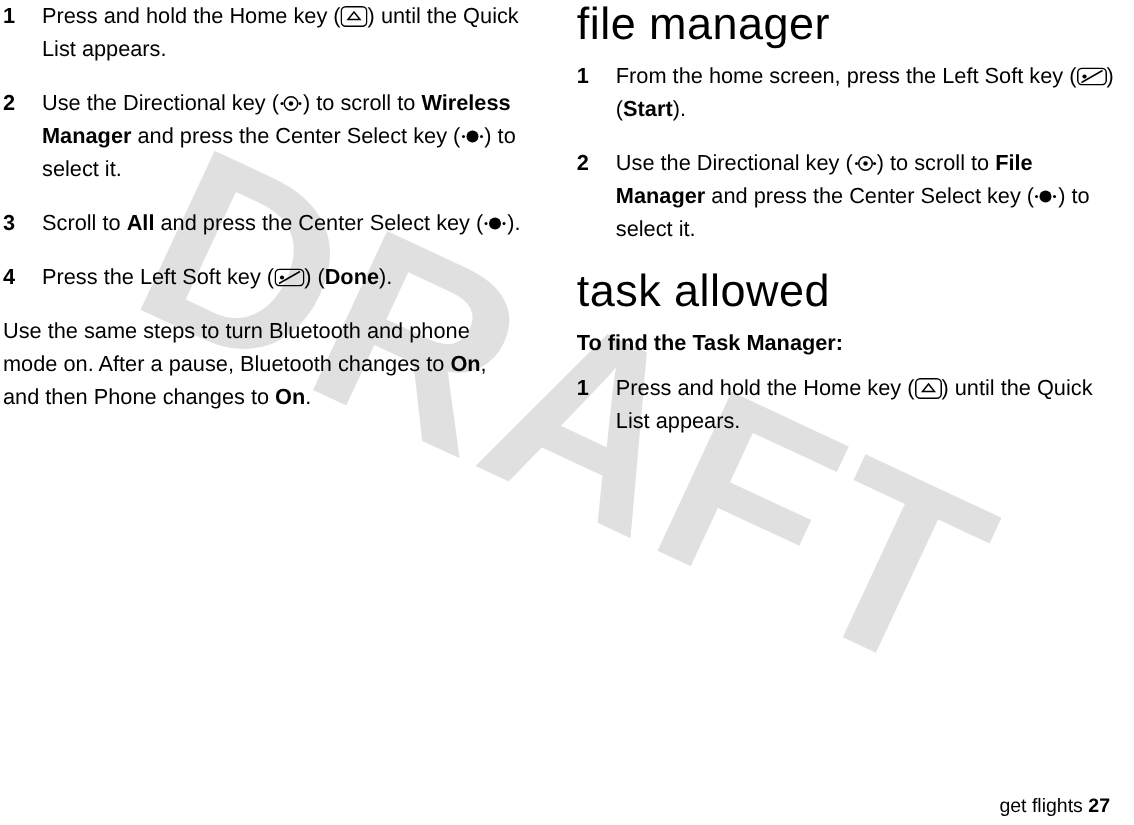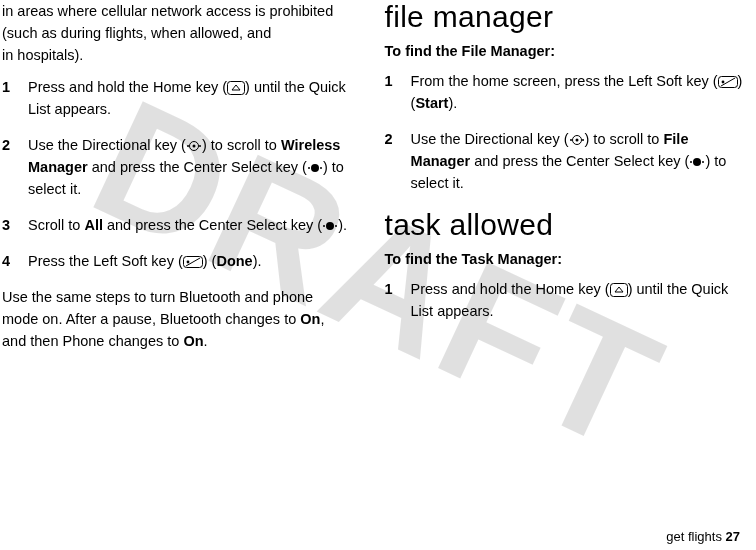--- a/index.html
+++ b/index.html
@@ -22,21 +22,20 @@
   .footer .pg{font-weight:700;}
 </style>
 </head>
 <body>
 
 <div class="watermark">DRAFT</div>
 
 <div class="page">
 
   <div class="col col-left">
-    <p>in areas where cellular network access is prohibited (such as during flights, when allowed, and in&nbsp;hospitals).</p>
 
     <ol class="steps">
       <li>
         <span class="num">1</span>
         <span class="body">
           <span>Press and hold the Home key (</span><svg class="icon" width="18" height="14" viewBox="0 0 18 14">
               <rect x="0.5" y="0.5" width="17" height="13" rx="3" fill="none" stroke="#000"></rect>
               <path d="M5 9 L9 4 L13 9 Z" fill="none" stroke="#000"></path>
             </svg><span>) until the Quick List appears.</span>
         </span>
@@ -78,21 +77,20 @@
       </li>
     </ol>
 
     <p>
       <span>Use the same steps to turn Bluetooth and phone mode on. After a pause, Bluetooth changes to </span><span class="cond">On</span><span>, and then Phone changes to </span><span class="cond">On</span><span>.</span>
     </p>
   </div>
 
   <div class="col col-right">
     <h2>file manager</h2>
-    <p class="lead">To find the File Manager:</p>
     <ol class="steps">
       <li>
         <span class="num">1</span>
         <span class="body">
           <span>From the home screen, press the Left Soft key (</span><svg class="icon" width="20" height="12" viewBox="0 0 20 12">
               <rect x="0.5" y="0.5" width="19" height="11" rx="3" fill="none" stroke="#000"></rect>
               <circle cx="5" cy="6" r="1.4" fill="#000"></circle>
               <line x1="3" y1="10" x2="17" y2="2" stroke="#000"></line>
             </svg><span>) (</span><span class="cond">Start</span><span>).</span>
         </span>

